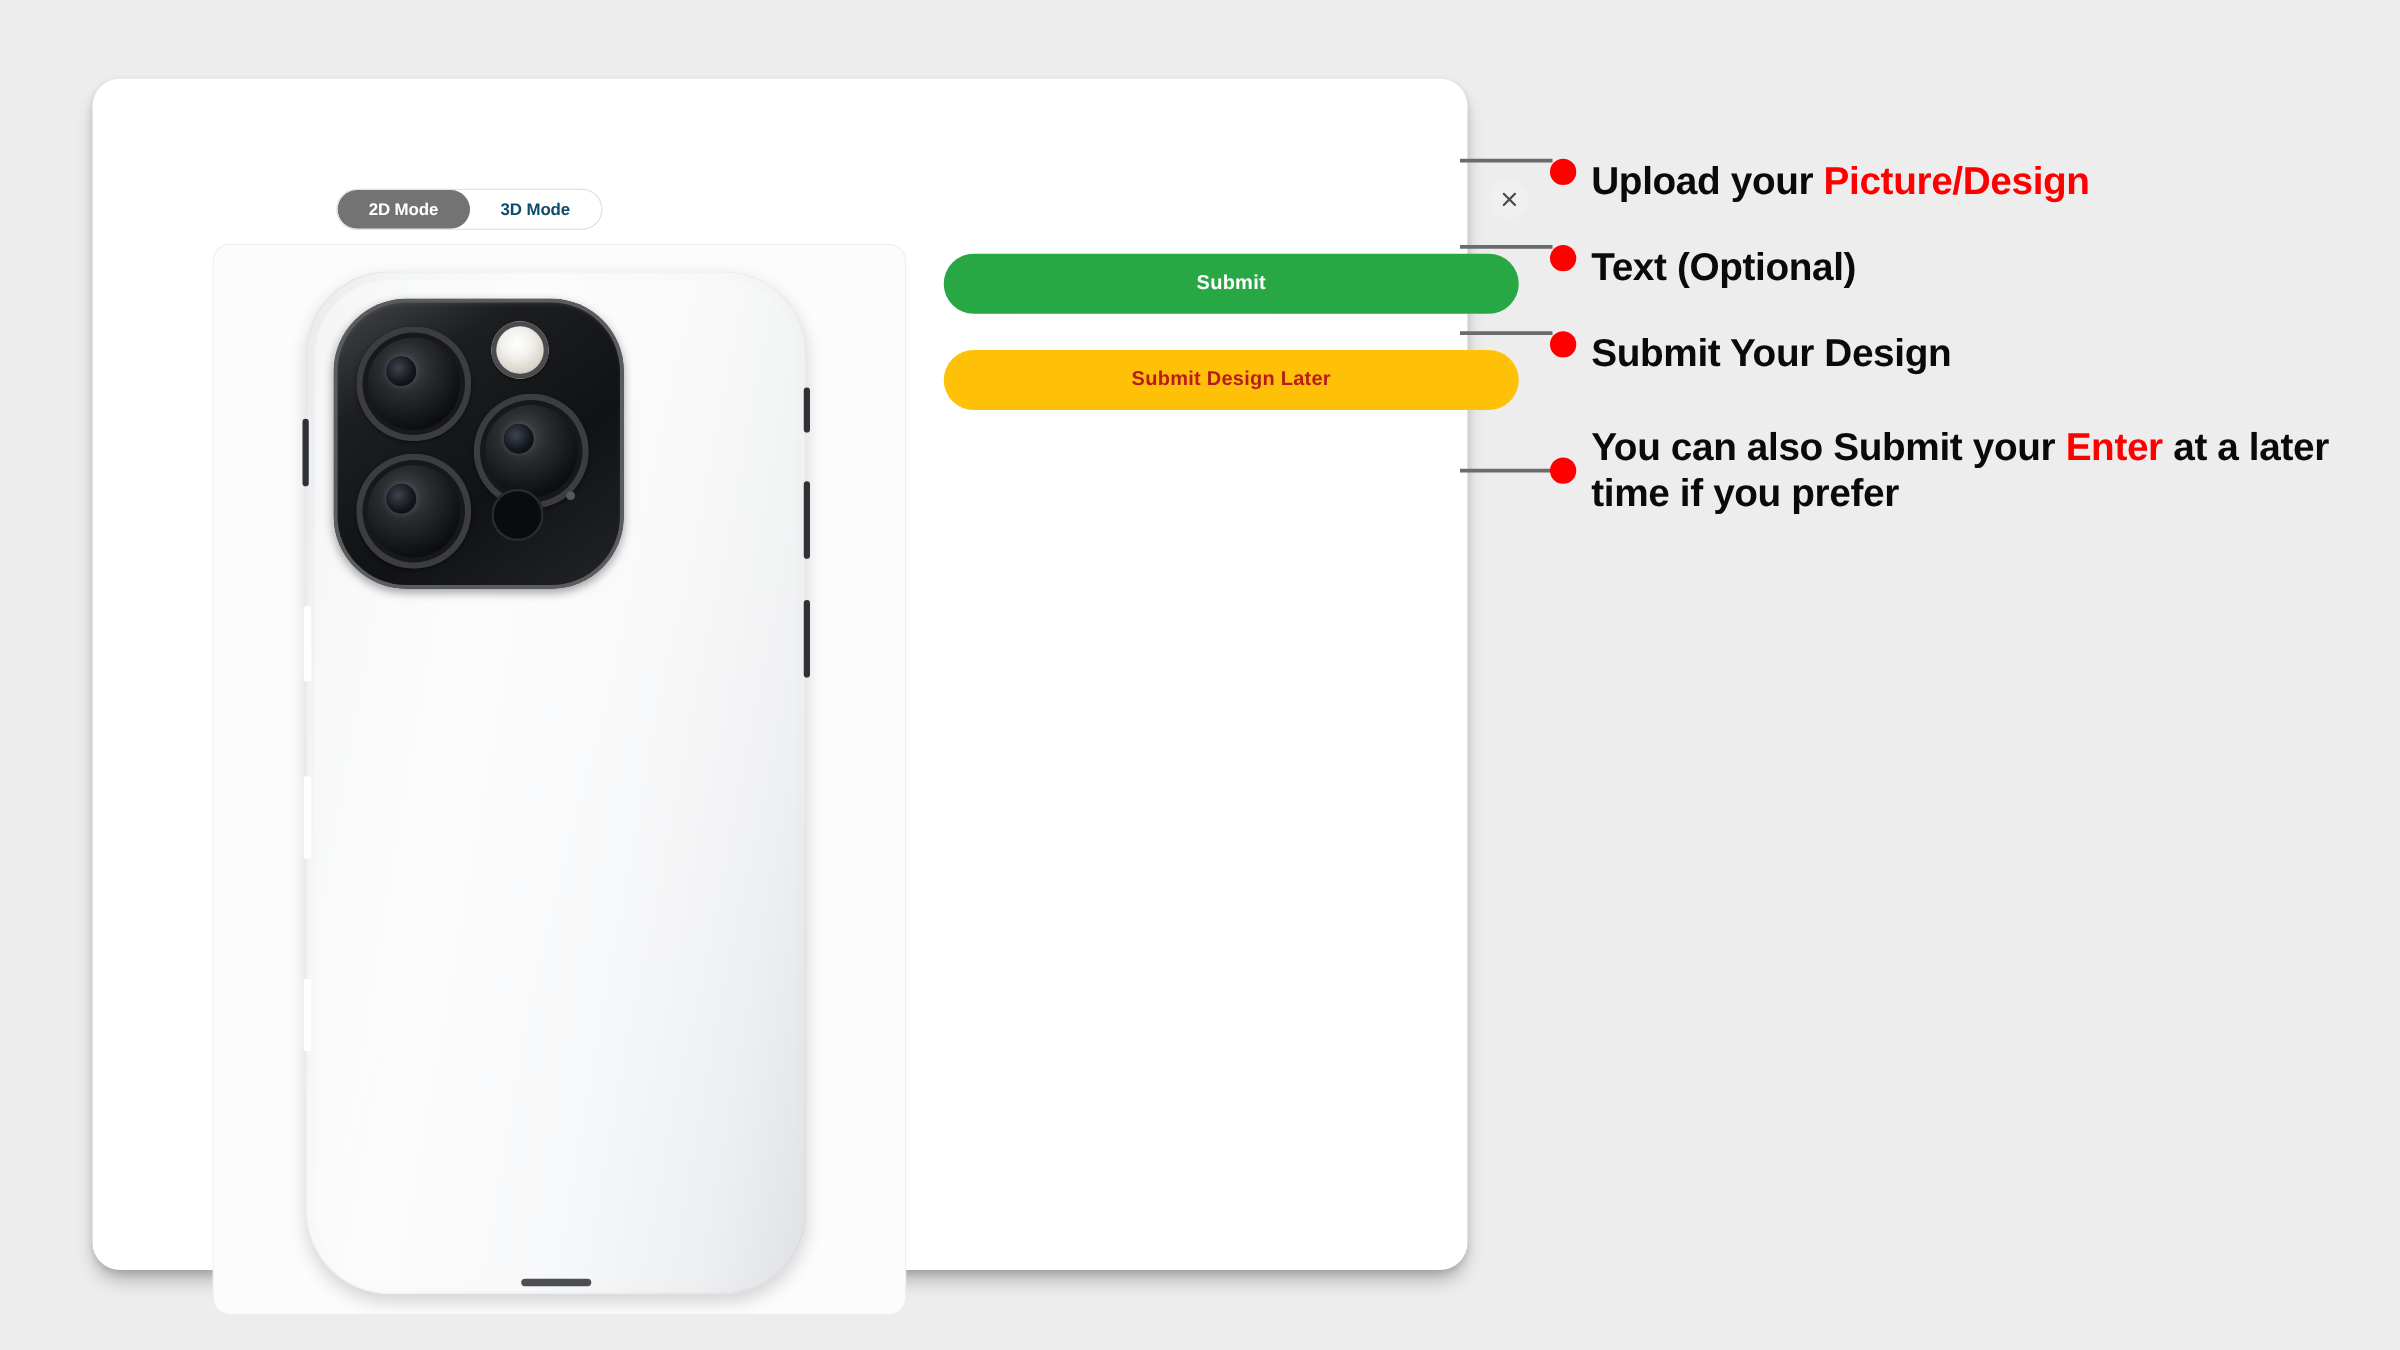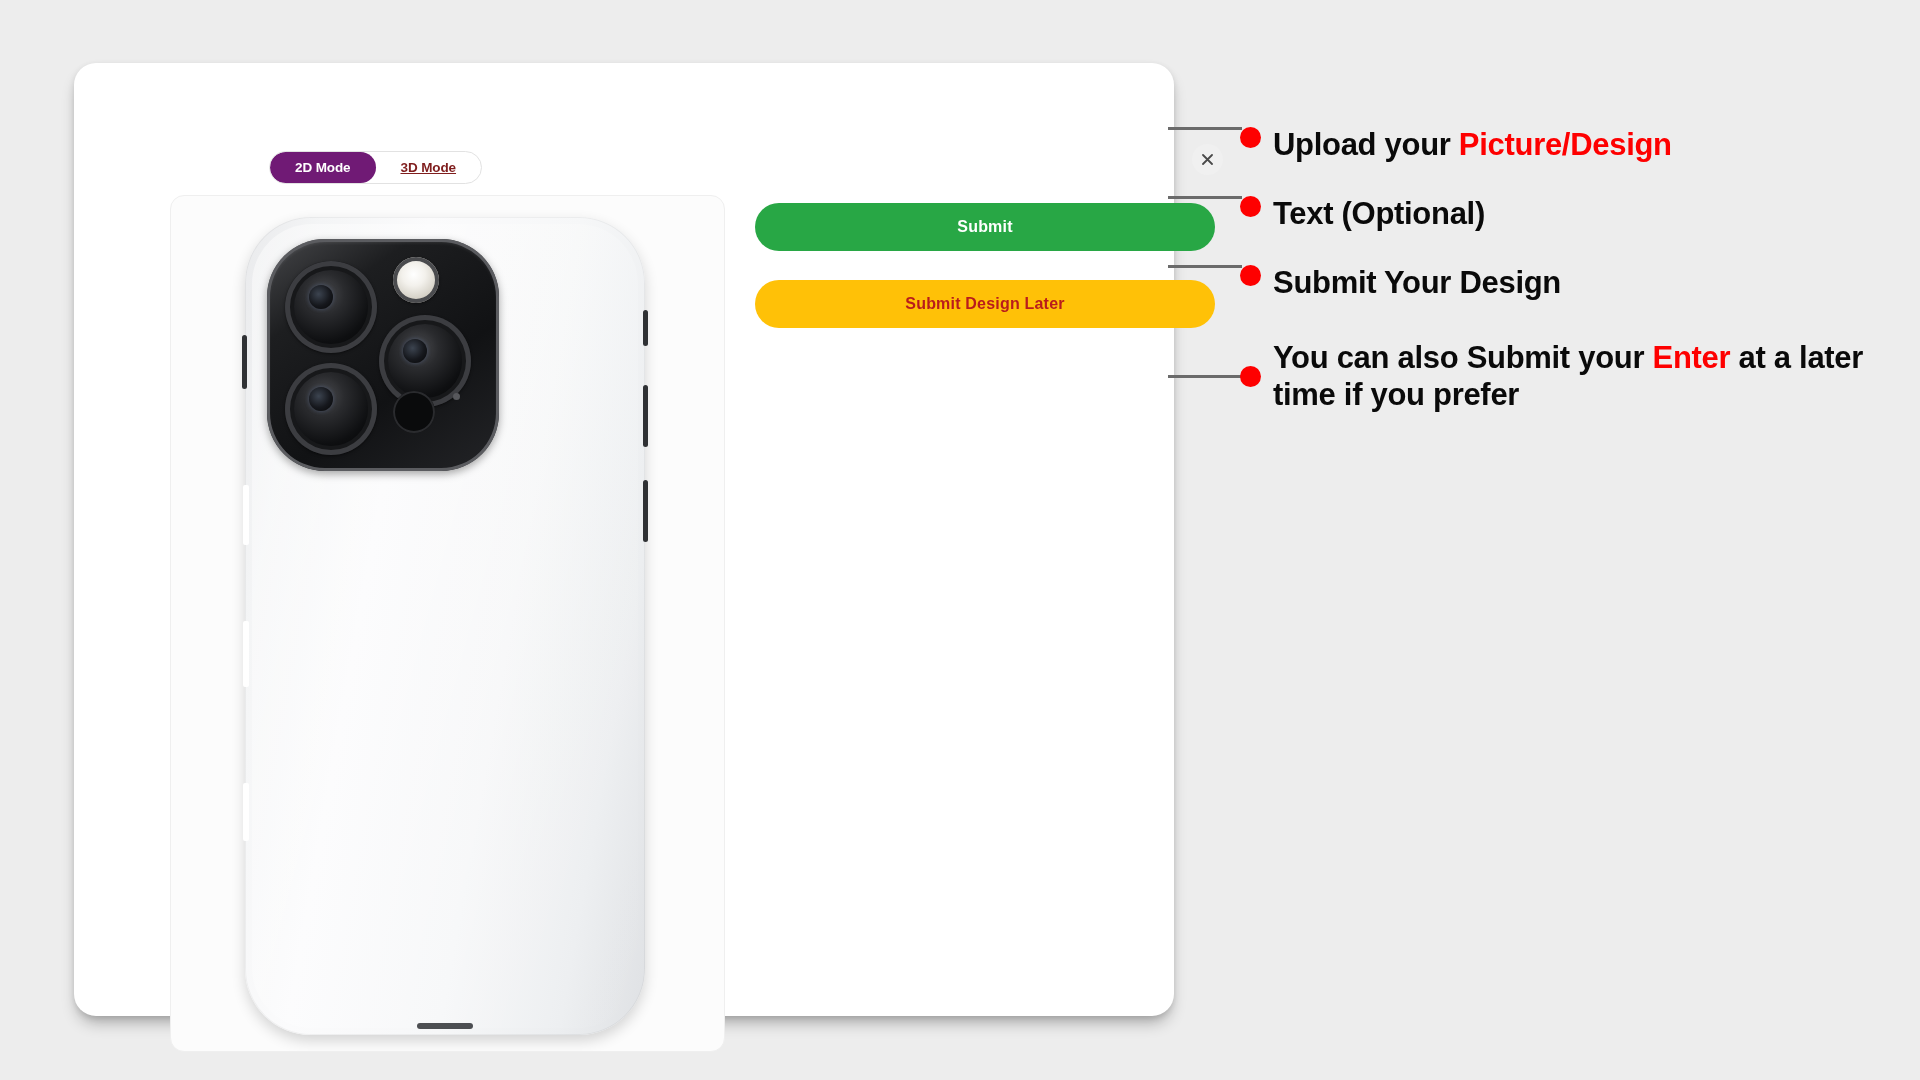--- a/index.html
+++ b/index.html
@@ -46,25 +46,25 @@
     flex: 1;
     display: flex;
     align-items: center;
     justify-content: center;
     font-size: 13.5px;
     font-weight: bold;
     letter-spacing: -0.1px;
     cursor: pointer;
   }
   .mode-seg.active {
-    background: #701a75;
+    background: #737373;
     color: #ffffff;
     border-radius: 17px;
   }
-  .mode-seg.inactive { color: #7f1d1d; text-decoration: underline; }
+  .mode-seg.inactive { color: #0c4a6e; }
 
   
   .close-btn {
     position: absolute;
     left: 1118px;
     top: 81px;
     width: 31px;
     height: 31px;
     border-radius: 50%;
     background: #f0f0f0;

